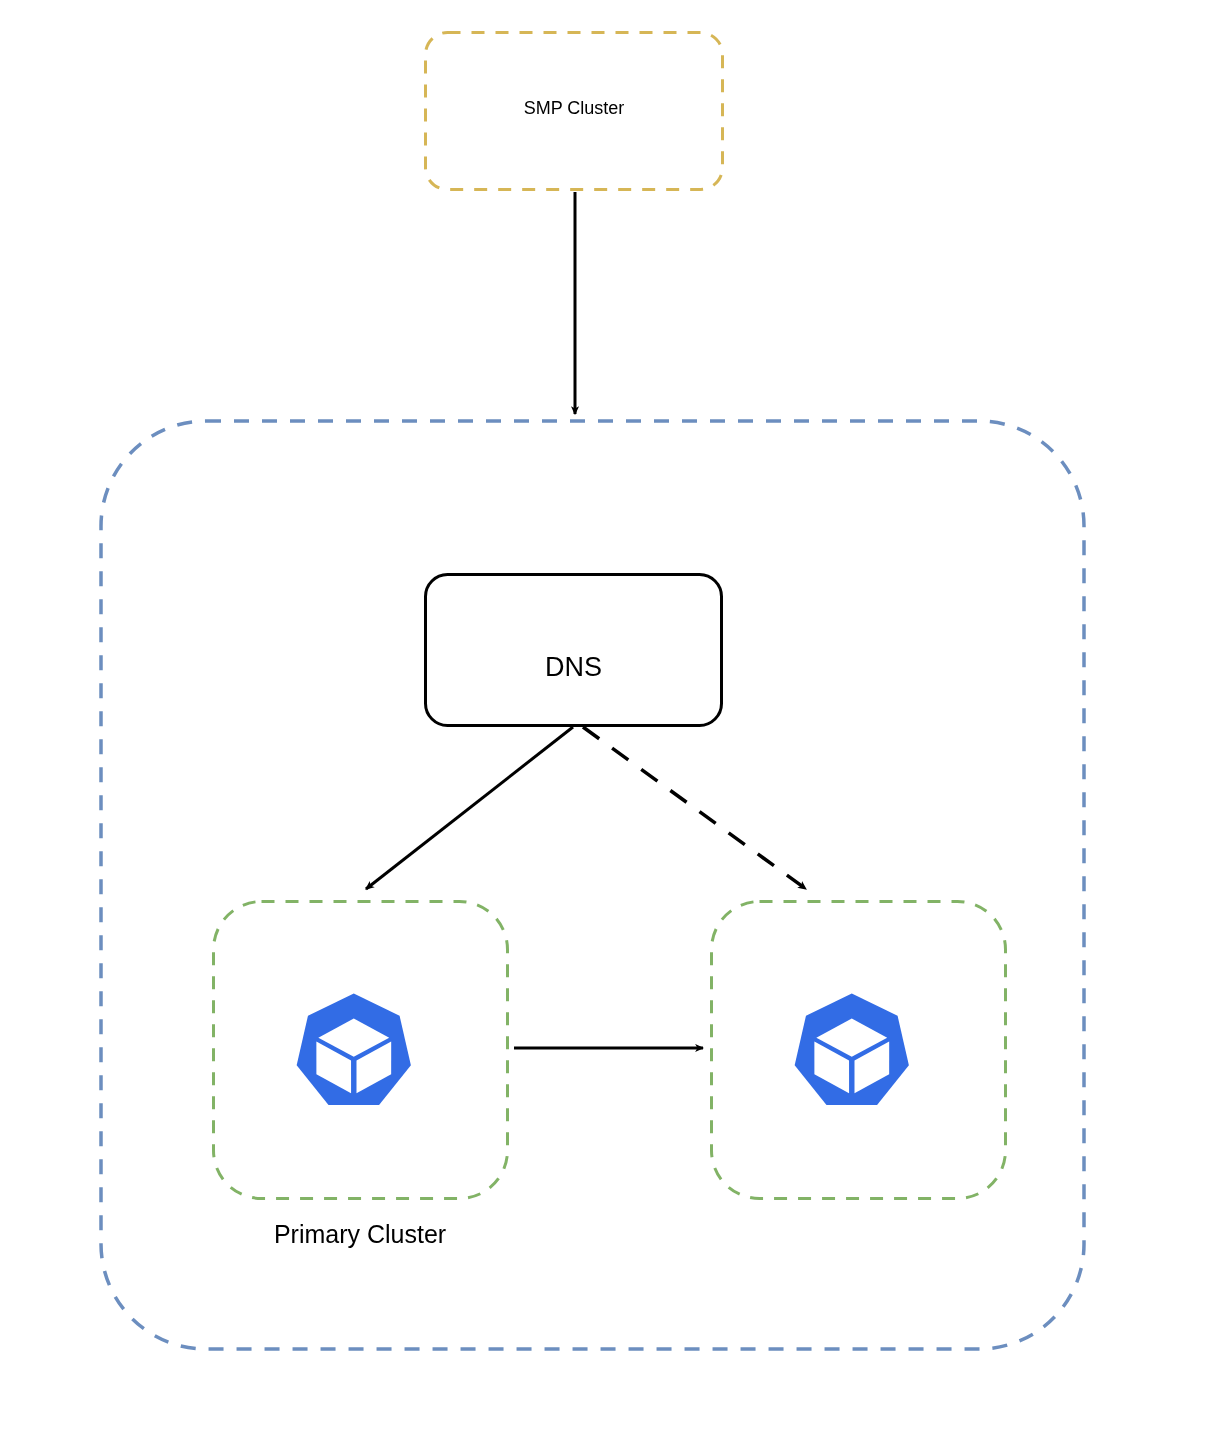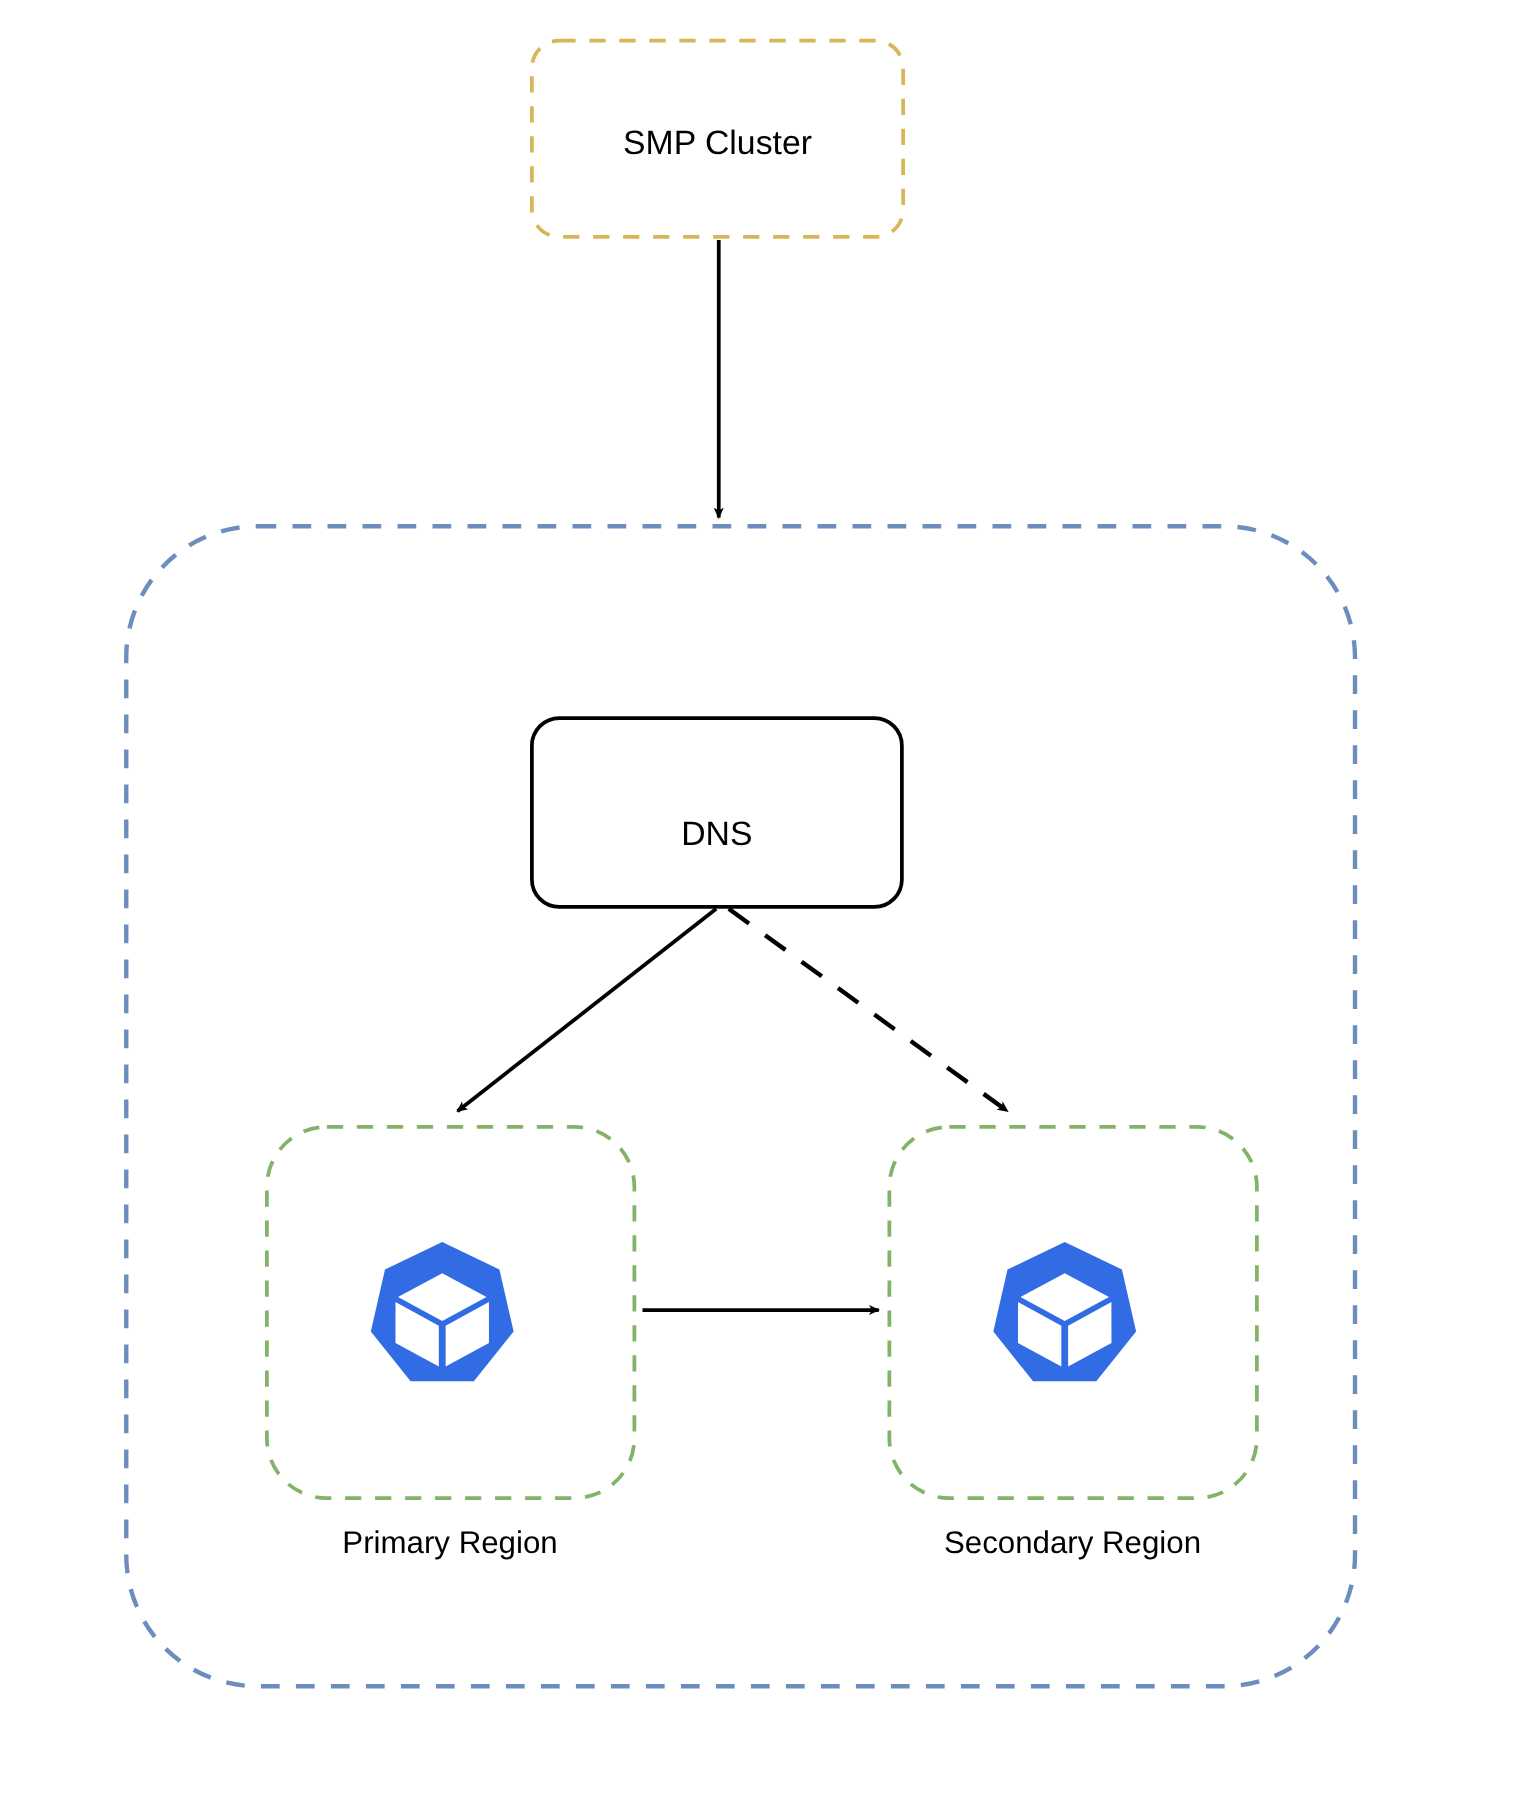--- a/index.html
+++ b/index.html
@@ -34,21 +34,21 @@
     color: #000000;
     white-space: nowrap;
     line-height: 1.2;
     pointer-events: none;
   }
   
   #smp-cluster-label {
     left: 425px;
     top: 98px;
     width: 298px;
-    font-size: 27px;
+    font-size: 18px;
   }
   
   #dns-label {
     left: 424px;
     top: 636px;
     width: 299px;
     font-size: 27px;
     margin-top: 15px;
   }
   
@@ -123,17 +123,16 @@
       <path d="M 47.5 23.5 L 80.0 41.0 L 47.5 58.5 L 15.0 41.0 Z" fill="#ffffff"></path>
       <path d="M 13.2 44.6 L 45.0 62.0 L 45.0 92.0 L 13.2 74.6 Z" fill="#ffffff"></path>
       <path d="M 81.8 44.6 L 81.8 74.6 L 50.0 92.0 L 50.0 62.0 Z" fill="#ffffff"></path>
     </g>
   </svg>
 
   <div class="node-label" id="smp-cluster-label">SMP Cluster</div>
 
   <div class="node-label" id="dns-label">DNS</div>
 
-  <div class="node-label" id="primary-region-label">Primary Region</div>
+  <div class="node-label" id="primary-region-label">Primary Cluster</div>
 
-  <div class="node-label" id="secondary-region-label">Secondary Region</div>
 
 </div>
 
 </body></html>

